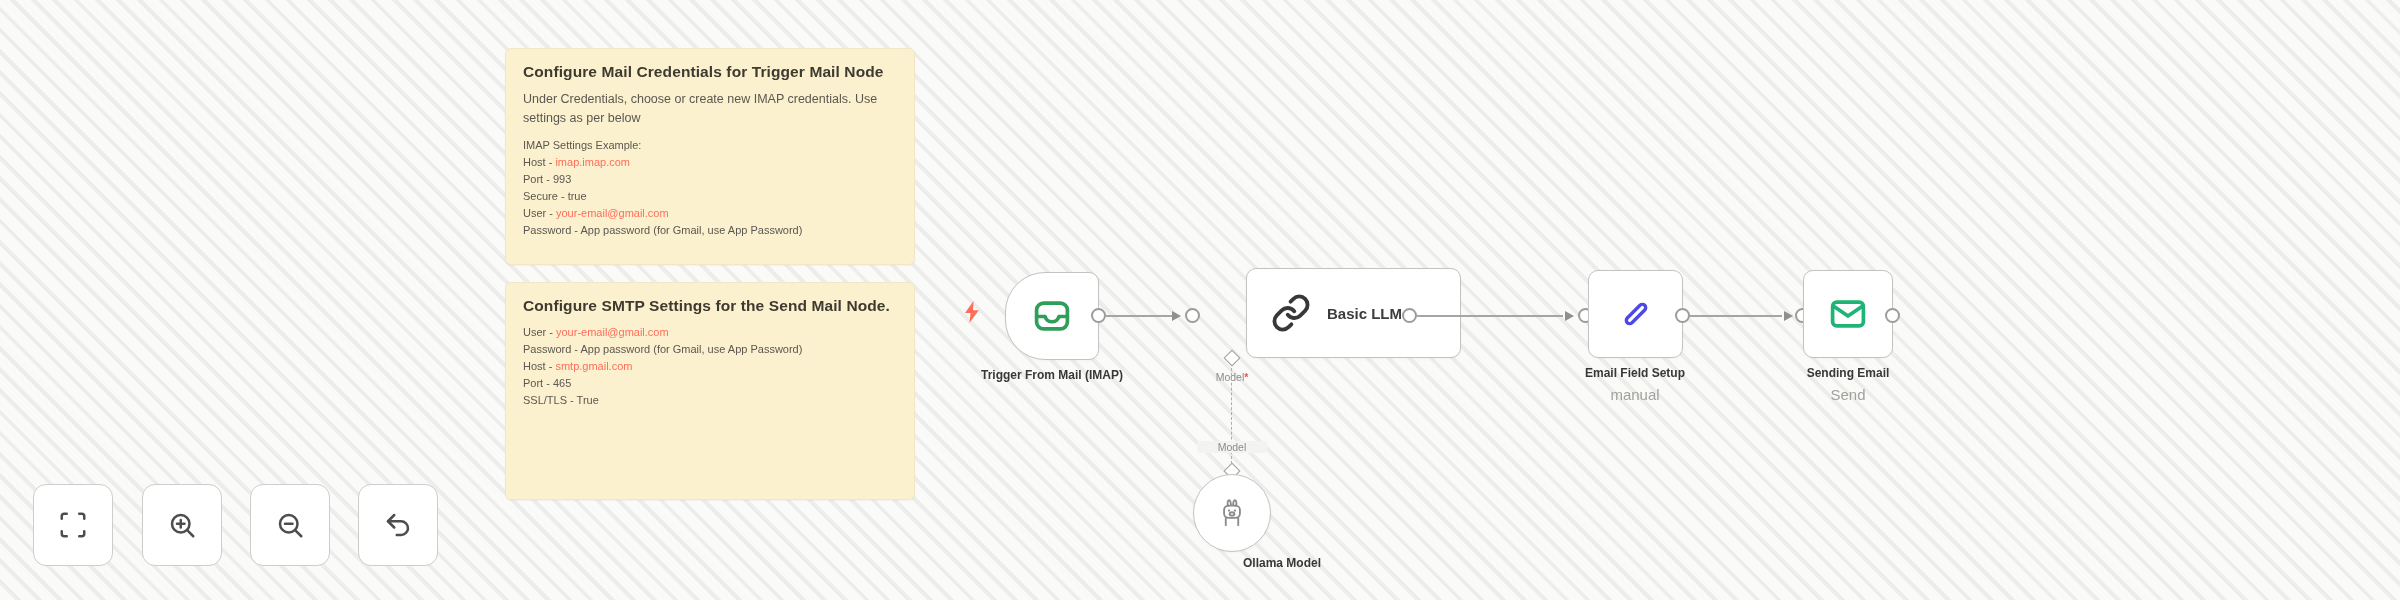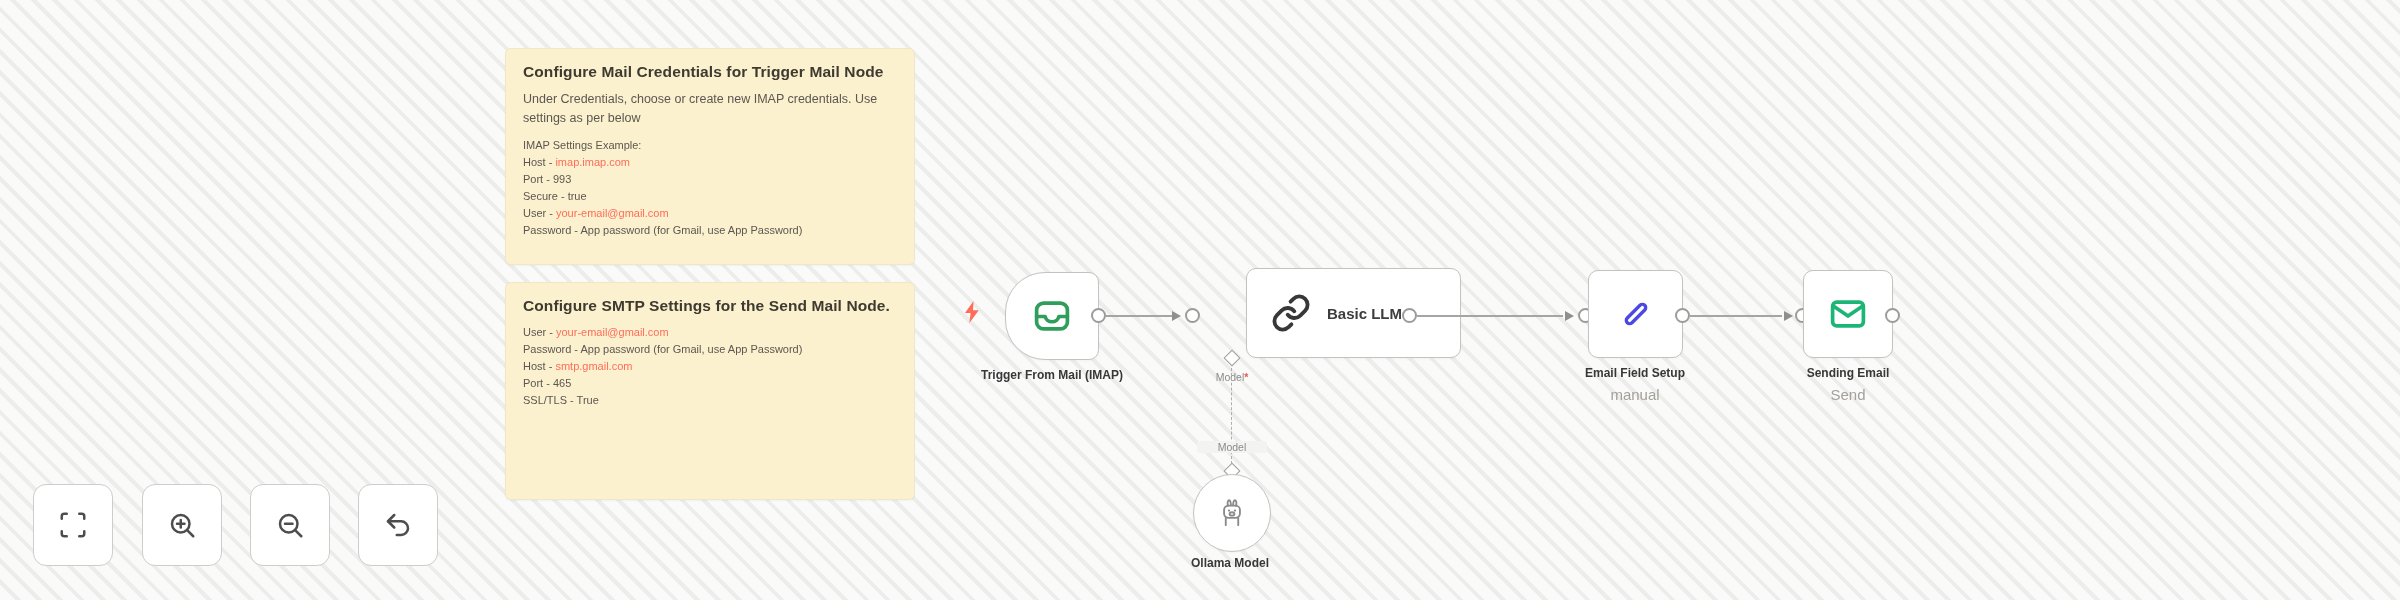--- a/index.html
+++ b/index.html
@@ -169,21 +169,21 @@
         <path d="M14.8 7c.7-2 .2-3.9-.7-4-.8-.1-1.3 1.5-1.3 3.2"></path>
         <rect x="6.4" y="6.8" width="11.2" height="8.6" rx="3"></rect>
         <circle cx="9.9" cy="10.3" r="0.8" fill="#8a8a88" stroke="none"></circle>
         <circle cx="14.1" cy="10.3" r="0.8" fill="#8a8a88" stroke="none"></circle>
         <ellipse cx="12" cy="12.7" rx="1.7" ry="1.2"></ellipse>
         <path d="M7.6 15.4v5.2"></path>
         <path d="M16.4 15.4v5.2"></path>
       </svg>
     </span>
   </div>
-  <div class="node-label" style="left:1080px; top:556px;">Ollama Model</div>
+  <div class="node-label" style="left:1132px; top:556px;">Ollama Model</div>
 
   <div class="edge" style="left:1417px; top:315px; width:146px;"></div>
   <div class="arrow" style="left:1565px; top:311px;"></div>
   <div class="port" style="left:1578px; top:308px;"></div>
 
   <div class="node" id="node-set">
     <span>
       <svg width="40" height="40" viewBox="0 0 24 24" fill="none" stroke="#4b48e5" stroke-width="2">
         <rect x="10" y="4.6" width="4" height="14.8" rx="2" transform="rotate(45 12 12)"></rect>
       </svg>

